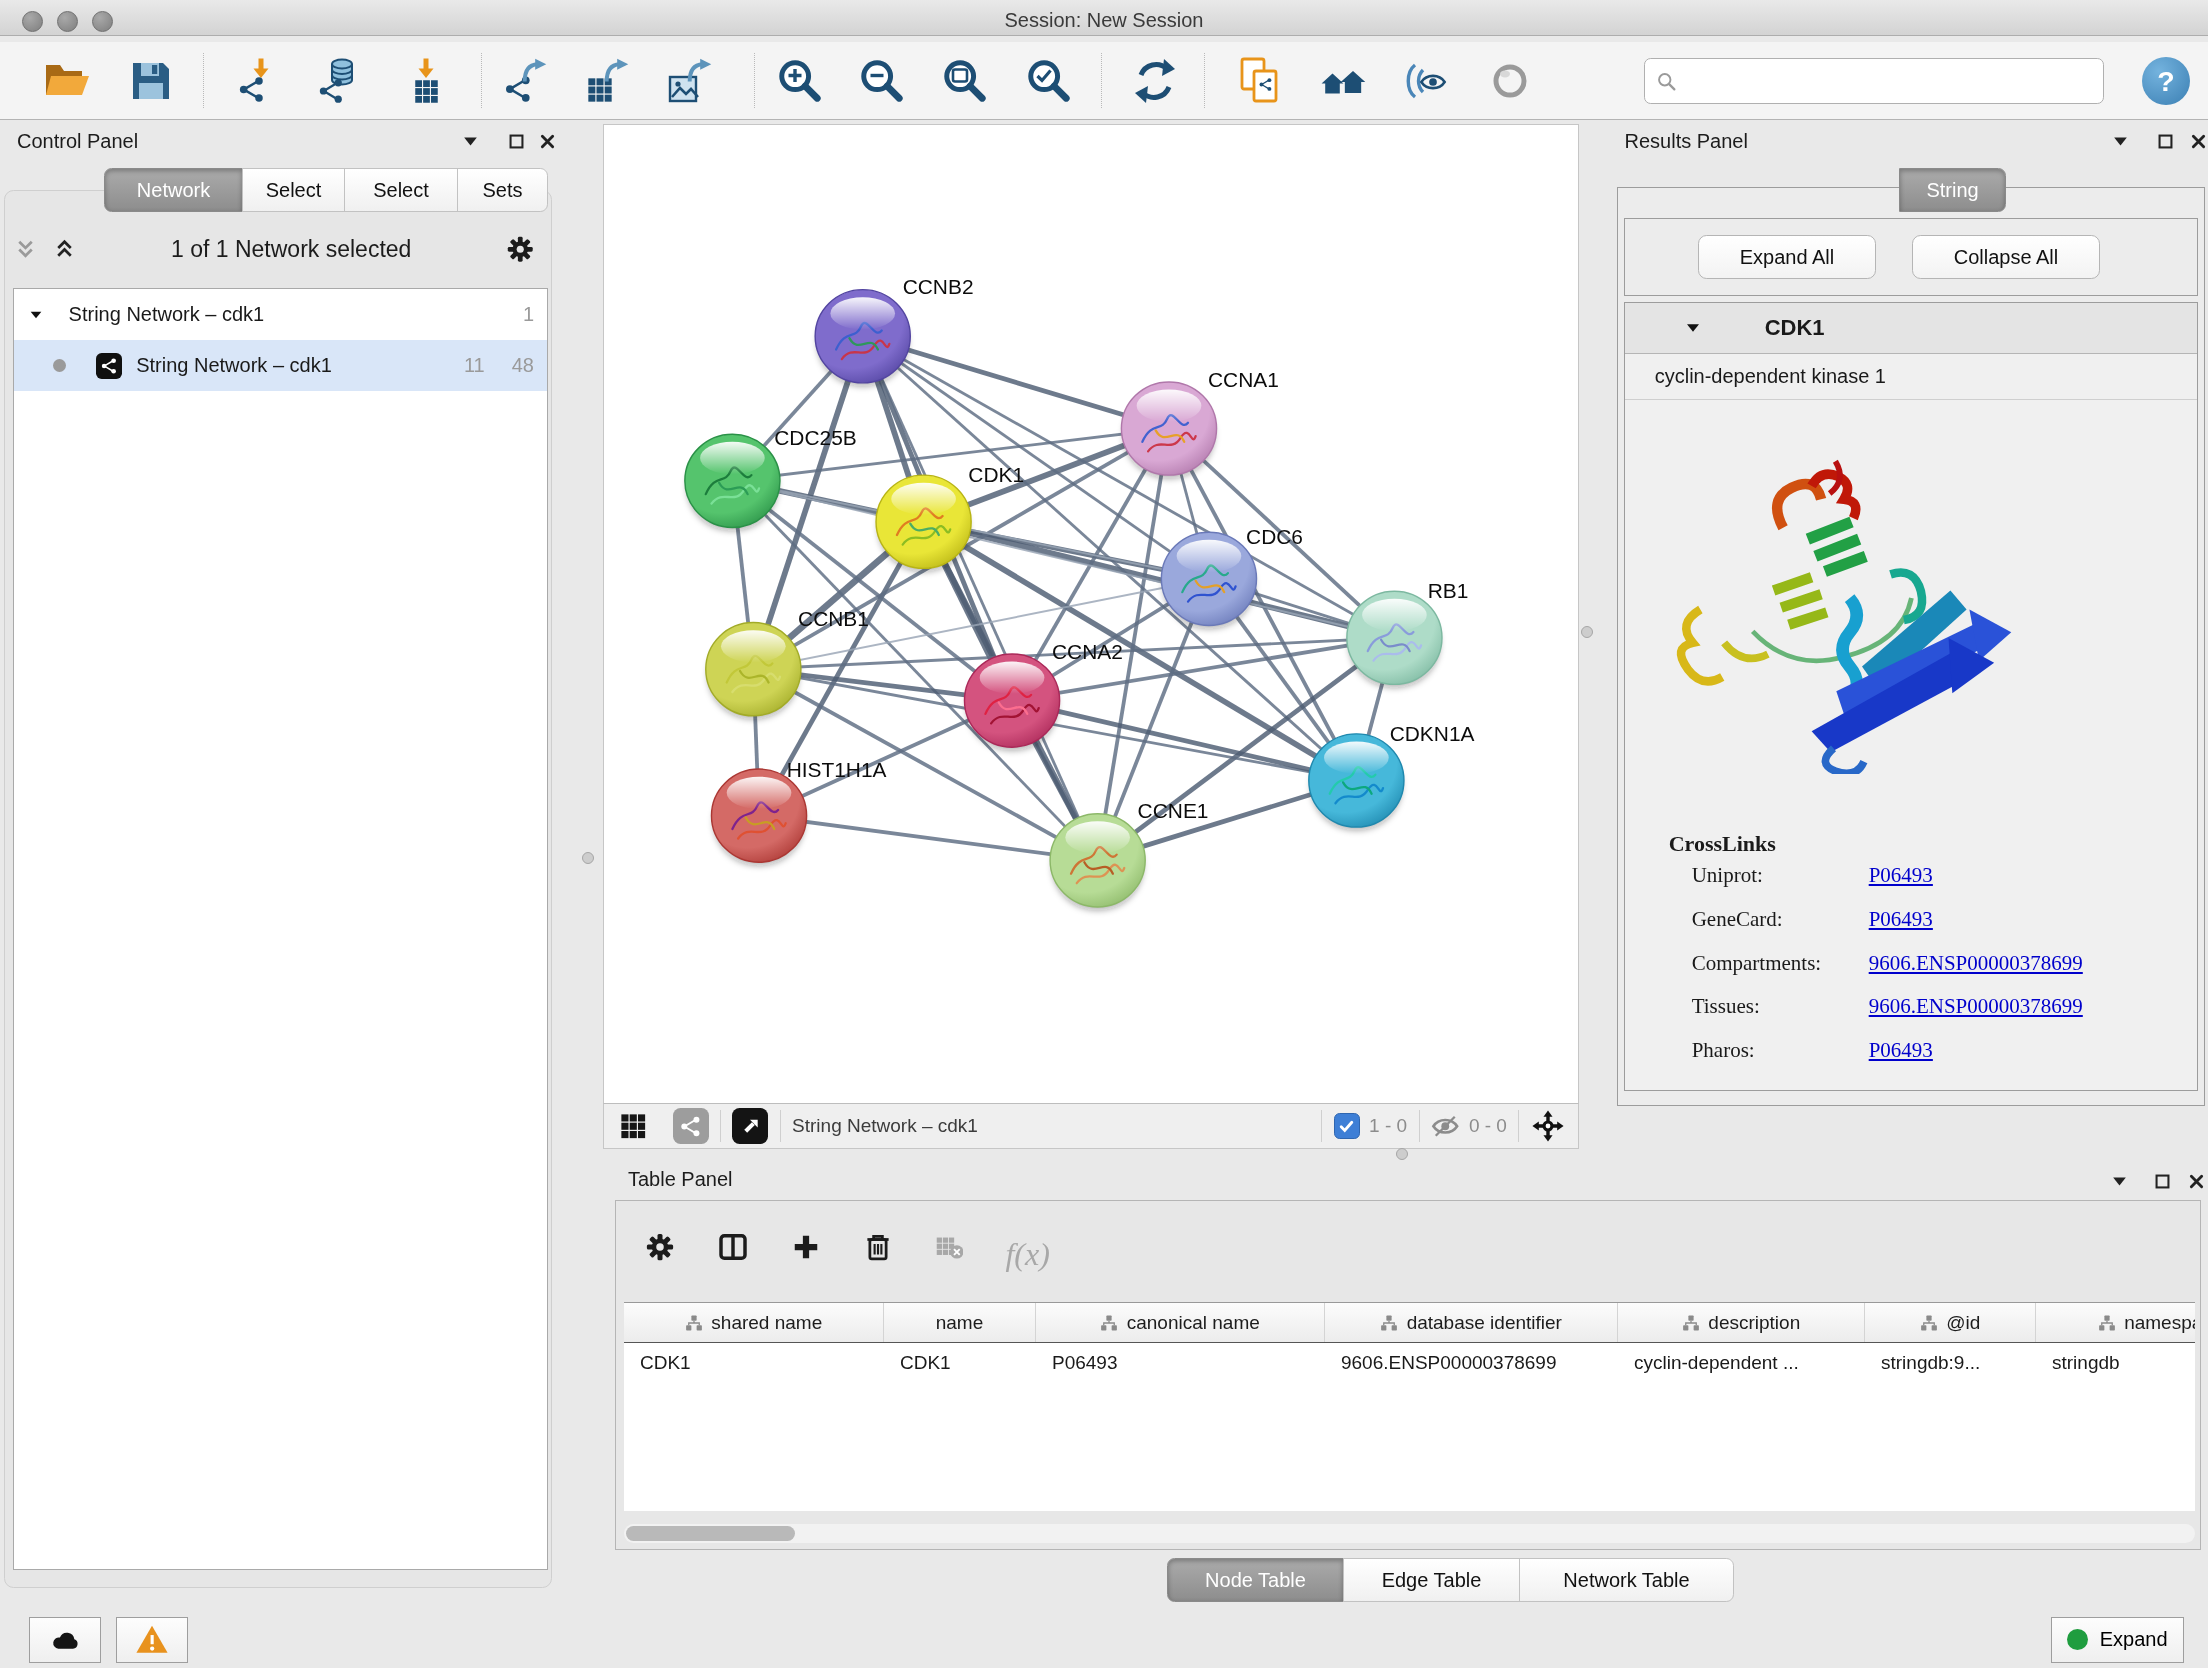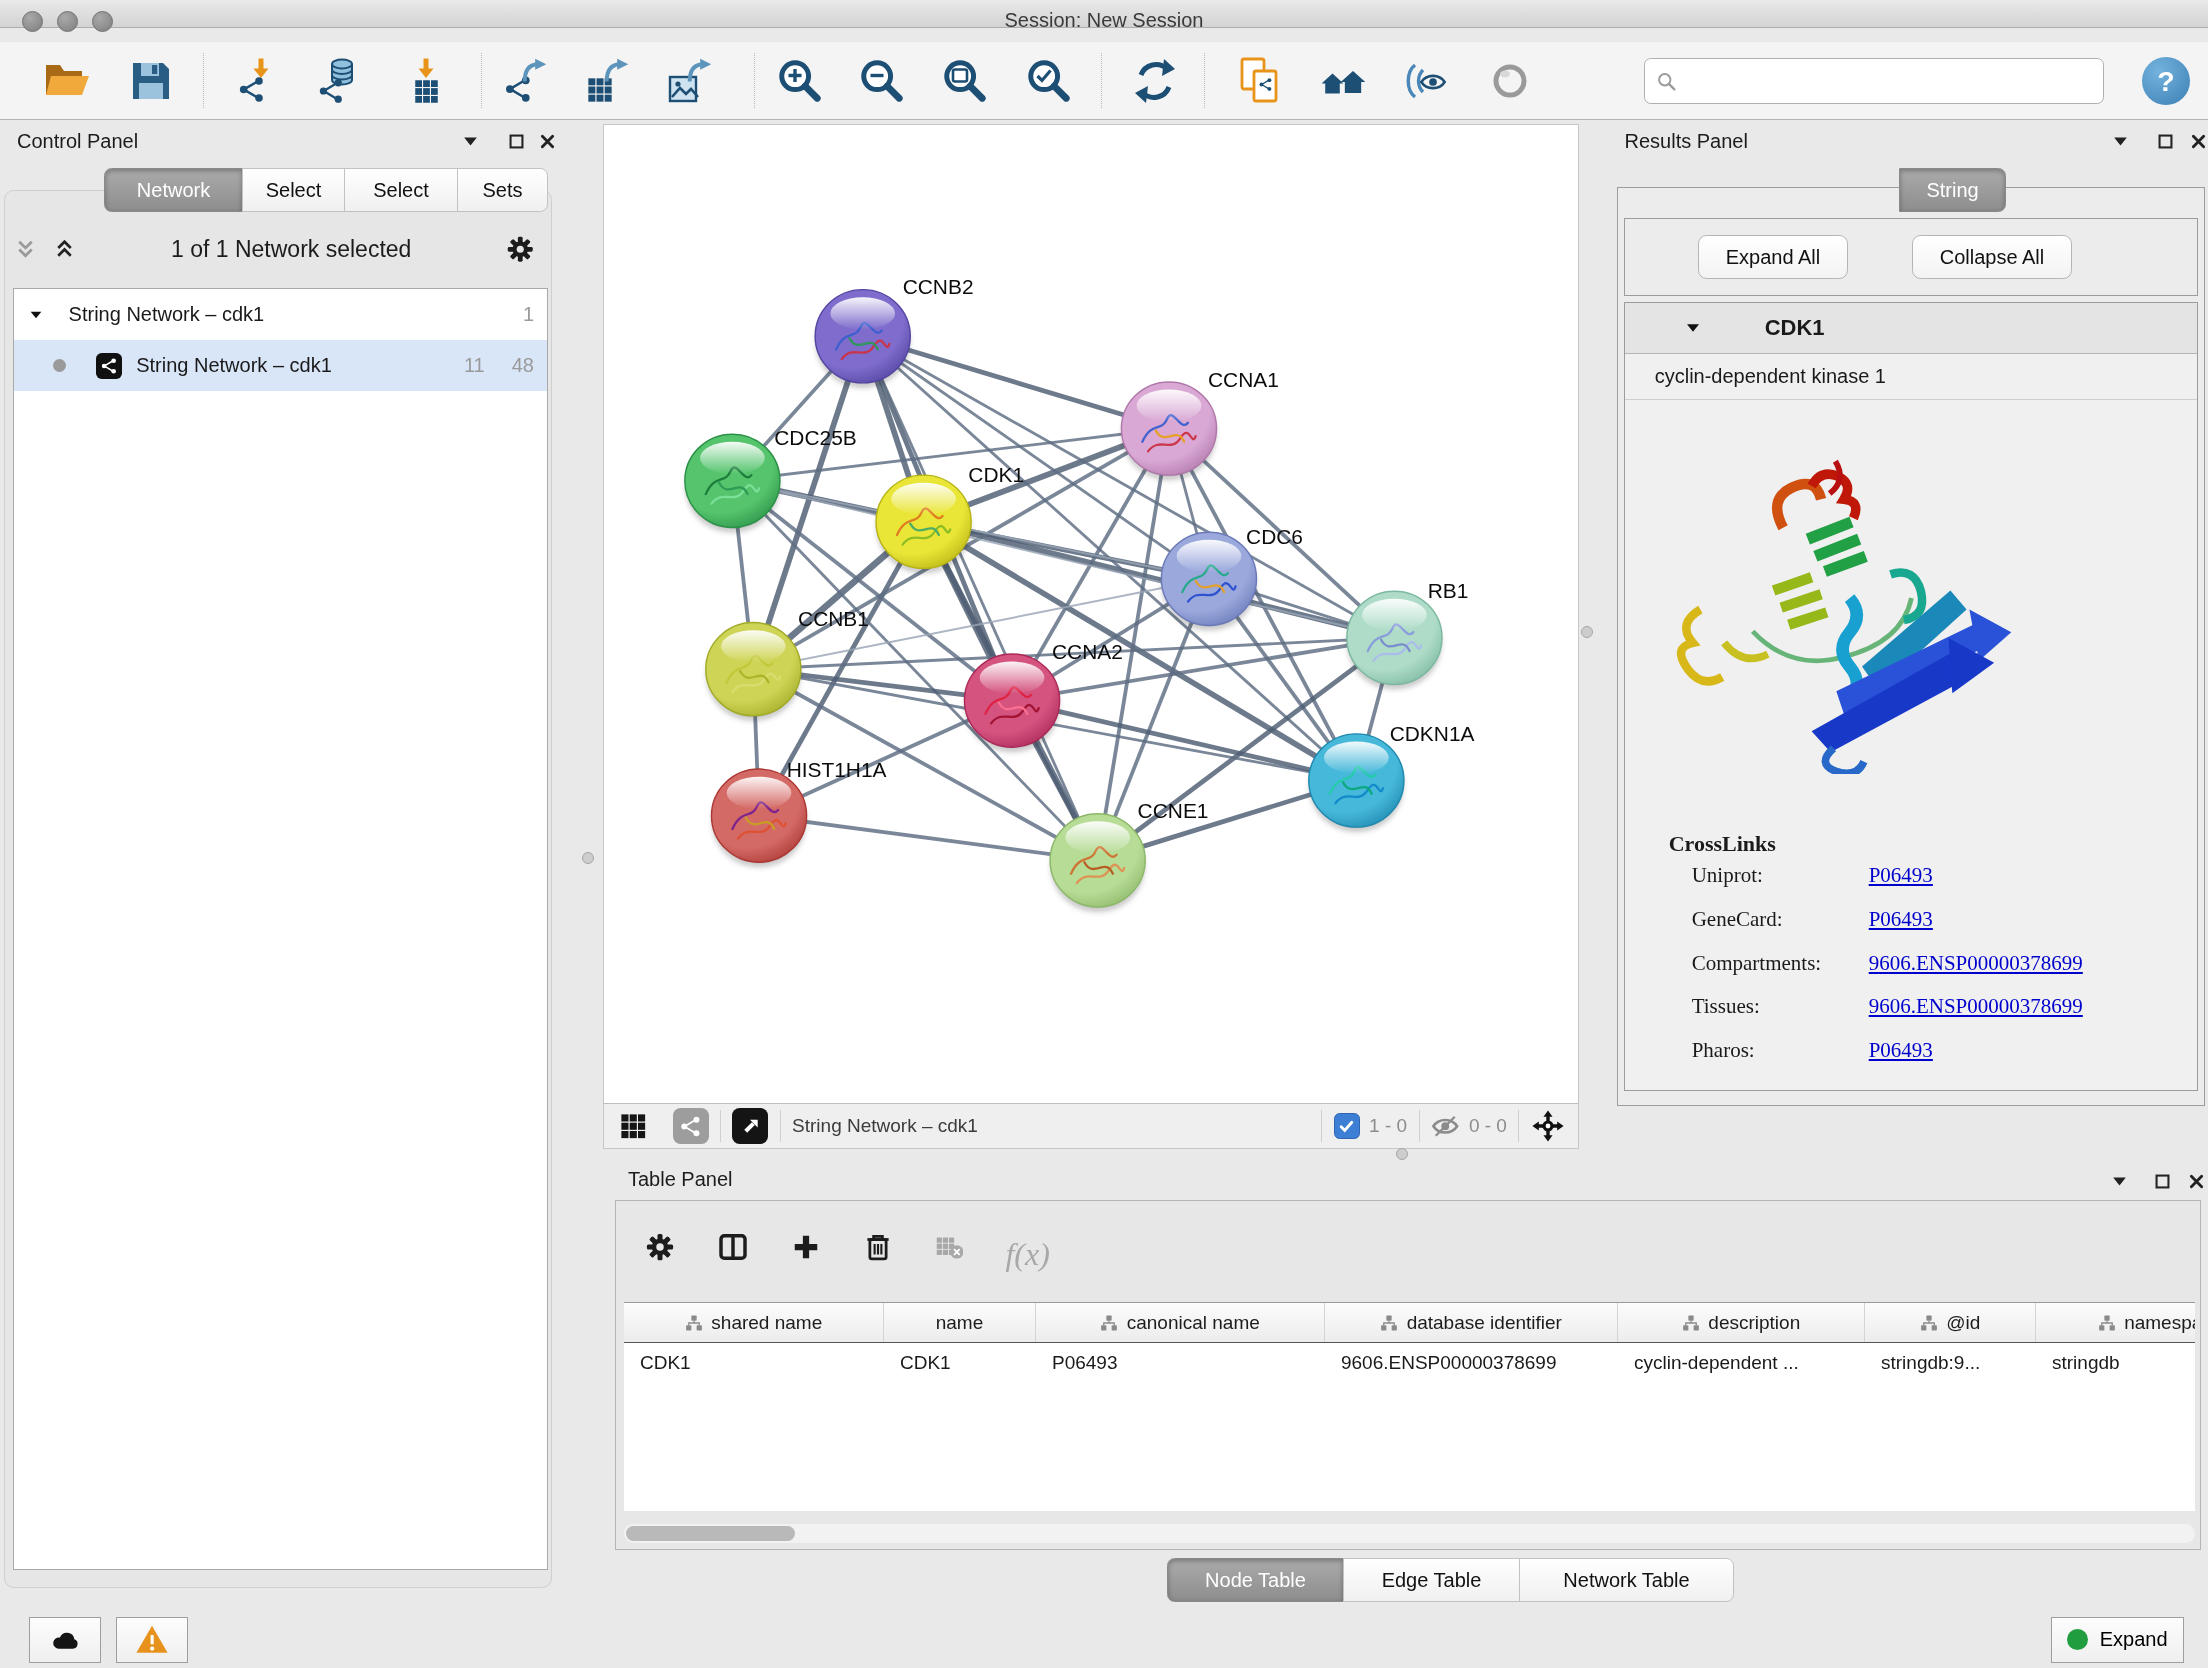--- a/index.html
+++ b/index.html
@@ -1,21 +1,21 @@
 <!DOCTYPE html>
 <html style="font-size:15px"><head>
 <meta charset="utf-8">
 <style>
   * { margin:0; padding:0; box-sizing:border-box; }
   html,body { width:2208px; height:1668px; }
   body { position:relative; background:#e9e9e9; font-family:"Liberation Sans",sans-serif; overflow:hidden; color:#1a1a1a; }
   svg { display:block; }
 
   
-  #titlebar { position:absolute; left:0; top:0; width:2208px; height:28px;
+  #titlebar { position:absolute; left:0; top:0; width:2208px; height:36px;
     background:linear-gradient(#e9e9e9,#d3d3d3); border-bottom:1px solid #adadad; }
   .tl { position:absolute; top:10.5px; width:21px; height:21px; border-radius:50%;
     background:radial-gradient(circle at 35% 30%, #a9a9a9, #7e7e7e); border:1px solid #6f6f6f; }
   #wtitle { position:absolute; top:8.6px; left:0; width:100%; text-align:center; font-size:20px; color:#3a3a3a; }
 
   
   #toolbar { position:absolute; left:0; top:42px; width:2208px; height:78px; background:#f4f4f4; border-bottom:1px solid #b3b3b3; }
   .tbtn { position:absolute; top:15px; width:48px; height:48px; background:none; border:none; cursor:pointer; }
   .tsep { position:absolute; top:11.4px; height:55px; border-left:1.9px dotted #b9b9b9; }
   .navy { color:#1d4e74; } .orange { color:#e8941a; } .steel { color:#5d94bb; } .gray { color:#9a9a9a; }
@@ -28,21 +28,21 @@
   
   .phead { position:absolute; display:flex; align-items:center; font-size:20px; color:#1c1c1c; }
   .picon { position:absolute; top:0; width:19px; height:19px; color:#222; cursor:pointer; }
   .seg { display:flex;padding-left:44px; }
   .seg .tab { background:linear-gradient(#ffffff,#f0f0f0); border:1px solid #c2c2c2; height:44px; display:flex;
     align-items:center; justify-content:center; font-size:20px; color:#111; margin-left:-1px; padding:0 3.8px; cursor:pointer; }
   .seg .tab:first-child { border-radius:7.6px 0 0 7.6px; }
   .seg .tab:last-child { border-radius:0 7.6px 7.6px 0; }
   .seg .tab.sel { background:linear-gradient(#ababab,#8d8d8d); color:#fff; border-color:#8a8a8a; box-shadow:inset 0 1.9px 4.8px rgba(0,0,0,.3); }
   .btn { background:linear-gradient(#ffffff,#f3f3f3); border:1px solid #b5b5b5; border-radius:8.6px; font-size:20px;
-    height:44px; padding:0 27px; cursor:pointer; font-family:inherit; color:#111; }
+    height:44px; padding:0 41px; cursor:pointer; font-family:inherit; color:#111; }
   .gdot { position:absolute; width:12.4px; height:12.4px; border-radius:50%; background:#cdcdcd; border:1px solid #a6a6a6; cursor:pointer; }
 
   
   #cpanel { position:absolute; left:0; top:124px; width:555px; height:1470px; }
   #cp-box { position:absolute; left:3.8px; top:66px; width:548px; height:1398px; background:#e6e6e6;
     border:1px solid #cfcfcf; border-radius:9.5px; }
   #cp-tabs { position:absolute; left:61px; top:44px; }
   #cp-gearrow { position:absolute; left:13.3px; top:99px; width:521px; height:53px; display:flex; align-items:center; }
   #cp-status { flex:1; text-align:center; font-size:23px; color:#1c1c1c; }
   #cp-tree { position:absolute; left:13.3px; top:164px; width:535px; height:1282px; background:#fff; border:1px solid #a9a9a9; }

